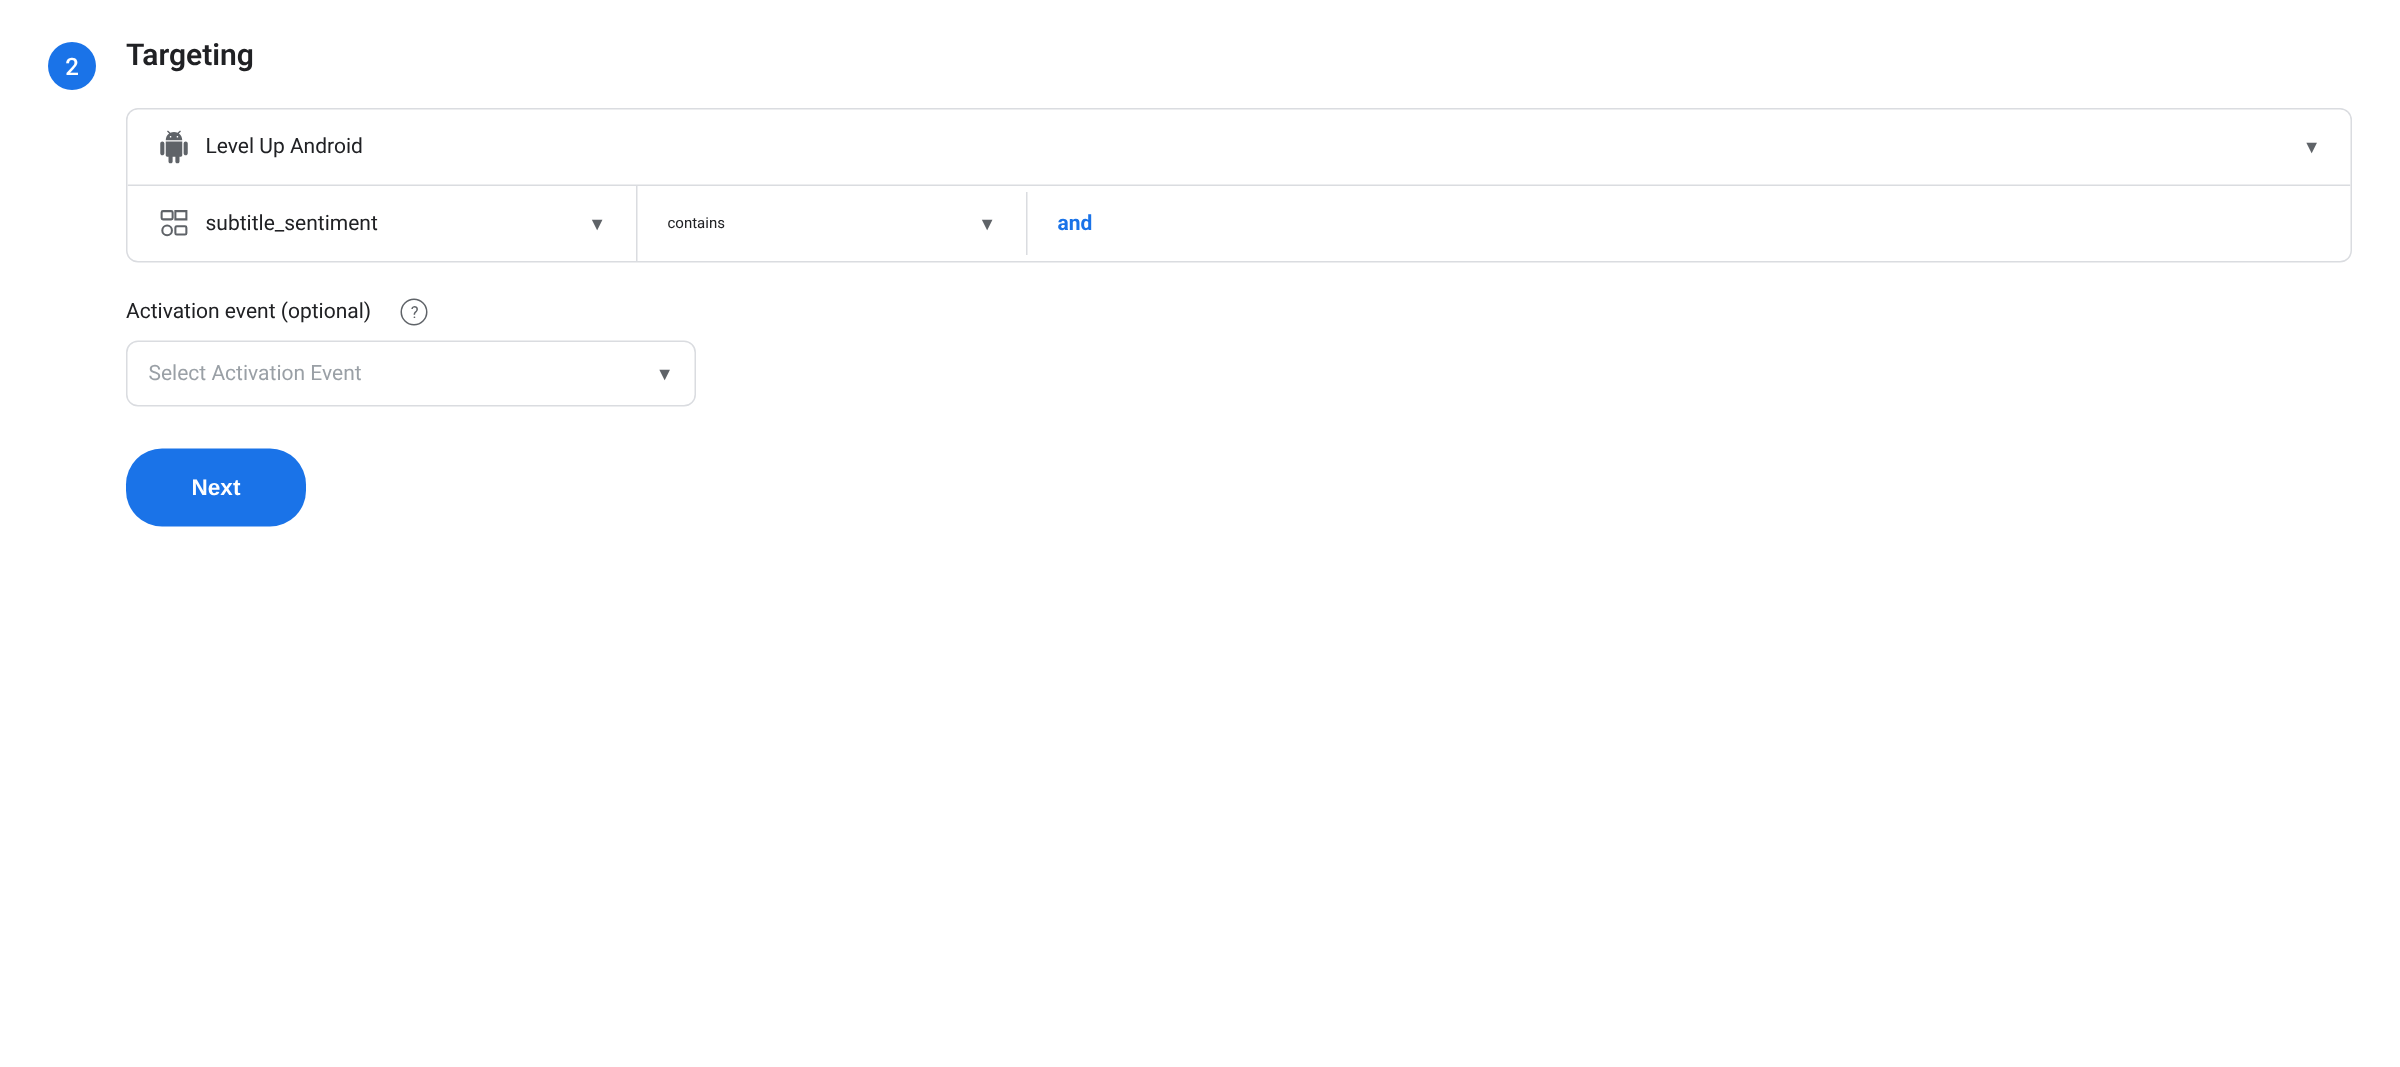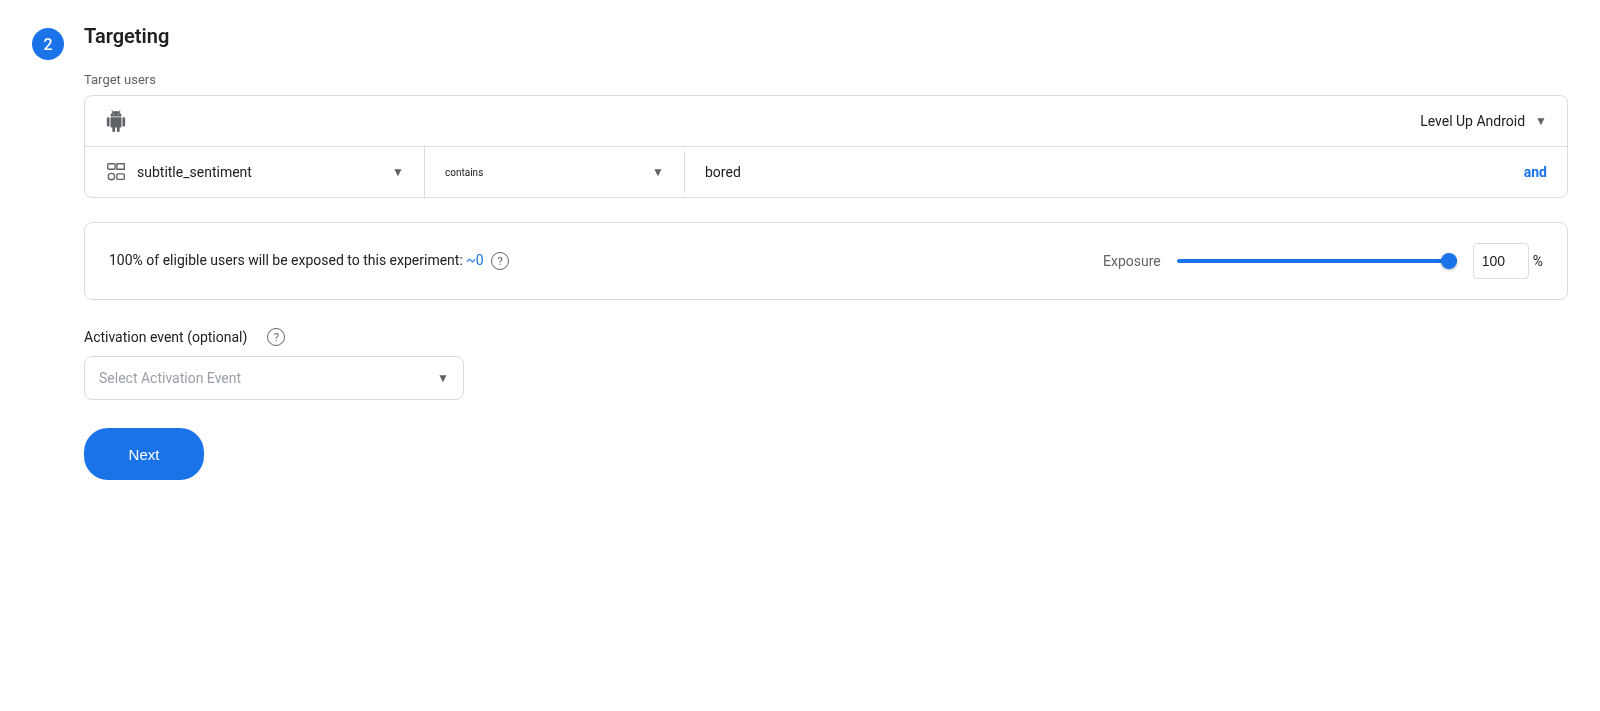--- a/index.html
+++ b/index.html
@@ -78,21 +78,20 @@
     }
     .android-icon {
       width: 22px;
       height: 22px;
       flex-shrink: 0;
     }
     .app-select-text {
       flex: 1;
       font-size: 14px;
       color: #202124;
-      text-align: right;
     }
     .dropdown-arrow {
       color: #5f6368;
       font-size: 12px;
       margin-left: auto;
     }
     .row-filter {
       display: flex;
       align-items: center;
     }
@@ -253,38 +252,37 @@
       font-size: 14px;
       color: #9aa0a6;
     }
     .next-button {
       background: #1a73e8;
       color: #fff;
       border: none;
       border-radius: 24px;
       padding: 14px 40px;
       font-size: 15px;
-      font-weight: 400;
+      font-weight: 700;
       cursor: pointer;
       width: 120px;
       height: 52px;
     }
   </style>
 </head>
 <body>
 
 <div class="page-container">
   <div class="step-indicator">
     <span>2</span>
   </div>
 
   <div class="content-area">
     <h2 class="section-title">Targeting</h2>
 
-    <div class="label">Target users</div>
 
     <div class="target-users-box">
 
       <div class="row-app">
         <div class="app-select-cell">
           <svg class="android-icon" viewBox="0 0 24 24" fill="#5f6368">
             <path d="M6 18c0 .55.45 1 1 1h1v3.5c0 .83.67 1.5 1.5 1.5s1.5-.67 1.5-1.5V19h2v3.5c0 .83.67 1.5 1.5 1.5s1.5-.67 1.5-1.5V19h1c.55 0 1-.45 1-1V8H6v10zM3.5 8C2.67 8 2 8.67 2 9.5v7c0 .83.67 1.5 1.5 1.5S5 17.33 5 16.5v-7C5 8.67 4.33 8 3.5 8zm17 0c-.83 0-1.5.67-1.5 1.5v7c0 .83.67 1.5 1.5 1.5s1.5-.67 1.5-1.5v-7c0-.83-.67-1.5-1.5-1.5zm-4.97-5.84l1.3-1.3c.2-.2.2-.51 0-.71-.2-.2-.51-.2-.71 0l-1.48 1.48C13.85 1.23 12.95 1 12 1c-.96 0-1.86.23-2.66.63L7.85.15c-.2-.2-.51-.2-.71 0-.2.2-.2.51 0 .71l1.31 1.31C6.97 3.26 6 5.01 6 7h12c0-1.99-.97-3.75-2.47-4.84zM10 5H9V4h1v1zm5 0h-1V4h1v1z"></path>
           </svg>
           <span class="app-select-text">Level Up Android</span>
           <span class="dropdown-arrow">▼</span>
@@ -303,45 +301,25 @@
             </g>
           </svg>
           <span class="filter-property-text">subtitle_sentiment</span>
           <span class="dropdown-arrow">▼</span>
         </div>
         <div class="filter-condition-cell">
           <span class="filter-condition-text">contains</span>
           <span class="dropdown-arrow">▼</span>
         </div>
         <div class="filter-value-cell">
-          <span class="filter-value-text">bored</span>
           <span class="and-link">and</span>
         </div>
       </div>
     </div>
 
-    <div class="exposure-box">
-      <div class="exposure-text">
-        <span>100% of eligible users will be exposed to this experiment:</span>
-        <span class="exposure-count">~0</span>
-        <span class="help-icon">?</span>
-      </div>
-      <div class="exposure-right">
-        <span class="exposure-label">Exposure</span>
-        <div class="slider-container">
-          <div class="slider-track">
-            <div class="slider-thumb"></div>
-          </div>
-        </div>
-        <div class="exposure-value-box">
-          <input class="exposure-input" type="number" value="100" min="0" max="100" style="">
-          <span class="percent-label">%</span>
-        </div>
-      </div>
-    </div>
 
     <div class="activation-label-row">
       <span>Activation event (optional)</span>
       <span class="help-icon">?</span>
     </div>
 
     <div class="activation-dropdown">
       <span class="activation-dropdown-text">Select Activation Event</span>
       <span style="color:#5f6368; font-size:12px;">▼</span>
     </div>

